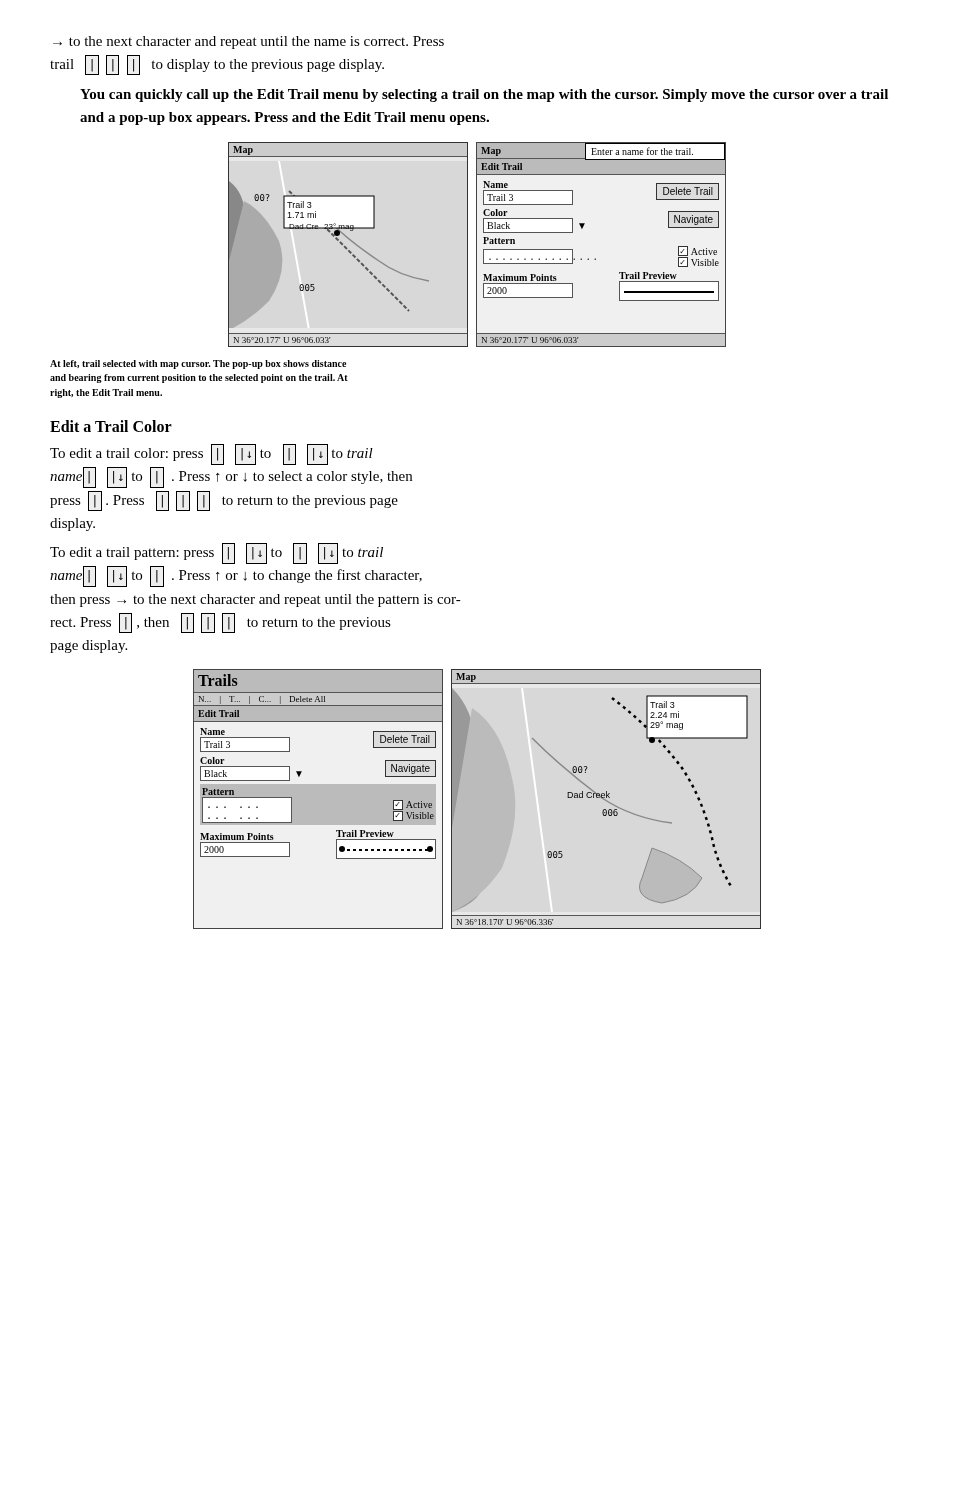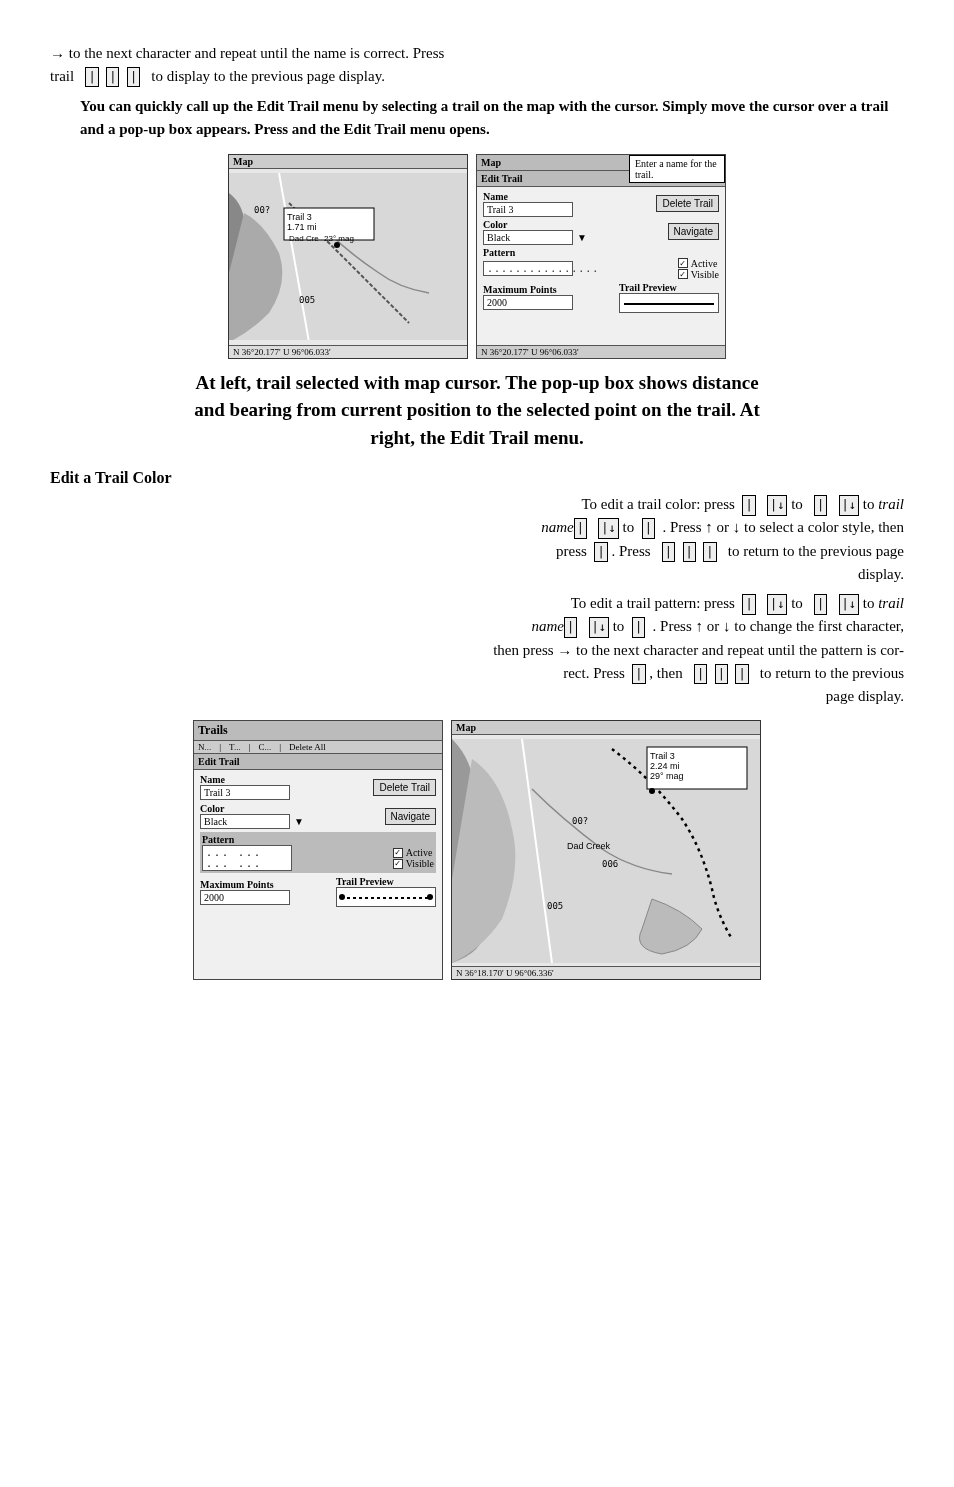--- a/index.html
+++ b/index.html
@@ -7,28 +7,28 @@
       background: #fff;
       font-family: 'Times New Roman', Times, serif;
       font-size: 15px;
       color: #000;
       width: 954px;
       min-height: 1487px;
       padding: 30px 50px 40px 50px;
     }
     .page-content {
       max-width: 854px;
-      margin: 12px auto;
+      margin: 0 auto;
     }
     p { margin-bottom: 8px; line-height: 1.5; }
     .tip-label { font-style: italic; font-weight: bold; font-size: 17px; }
     .tip-block { margin-left: 30px; margin-bottom: 10px; line-height: 1.55; font-weight: bold; }
     .section-heading { font-weight: bold; font-size: 16px; margin: 18px 0 6px 0; }
-    .caption-text { font-weight: bold; font-size: 19px; text-align: center; margin: 8px 0 16px 0; line-height: 1.45; }
-    .body-para { line-height: 1.55; margin-bottom: 6px; text-align: right; }
+    .caption-text { font-weight: bold; font-size: 10px; margin: 8px 0 16px 0; line-height: 1.45; }
+    .body-para { line-height: 1.55; margin-bottom: 6px; }
 
     
     .dual-map { display: flex; justify-content: center; gap: 8px; margin: 12px 0 10px 0; }
 
     
     .map-box {
       border: 1px solid #333;
       background: #e8e8e8;
       position: relative;
       overflow: hidden;
@@ -83,21 +83,21 @@
       justify-content: space-between;
       align-items: center;
     }
     .panel-callout {
       background: #fff;
       border: 1px solid #000;
       font-size: 10px;
       padding: 2px 5px;
       position: absolute;
       top: 0; right: 0;
-      width: 96px;
+      width: 140px;
     }
     .panel-body {
       padding: 4px 6px;
       flex: 1;
       display: flex;
       flex-direction: column;
       gap: 2px;
     }
     .panel-row { display: flex; align-items: center; gap: 4px; }
     .panel-label { font-size: 10px; font-weight: bold; }
@@ -156,21 +156,21 @@
       border: 1px solid #444;
       background: #f0f0f0;
       font-size: 11px;
       display: flex;
       flex-direction: column;
     }
     .trails-panel-header {
       background: #bbb;
       border-bottom: 1px solid #555;
       padding: 2px 4px;
-      font-size: 12px;
+      font-size: 16px;
       font-weight: bold;
       display: flex;
       justify-content: space-between;
     }
     .trails-panel-subheader {
       background: #ccc;
       border-bottom: 1px solid #555;
       padding: 1px 4px;
       font-size: 9px;
       display: flex;

